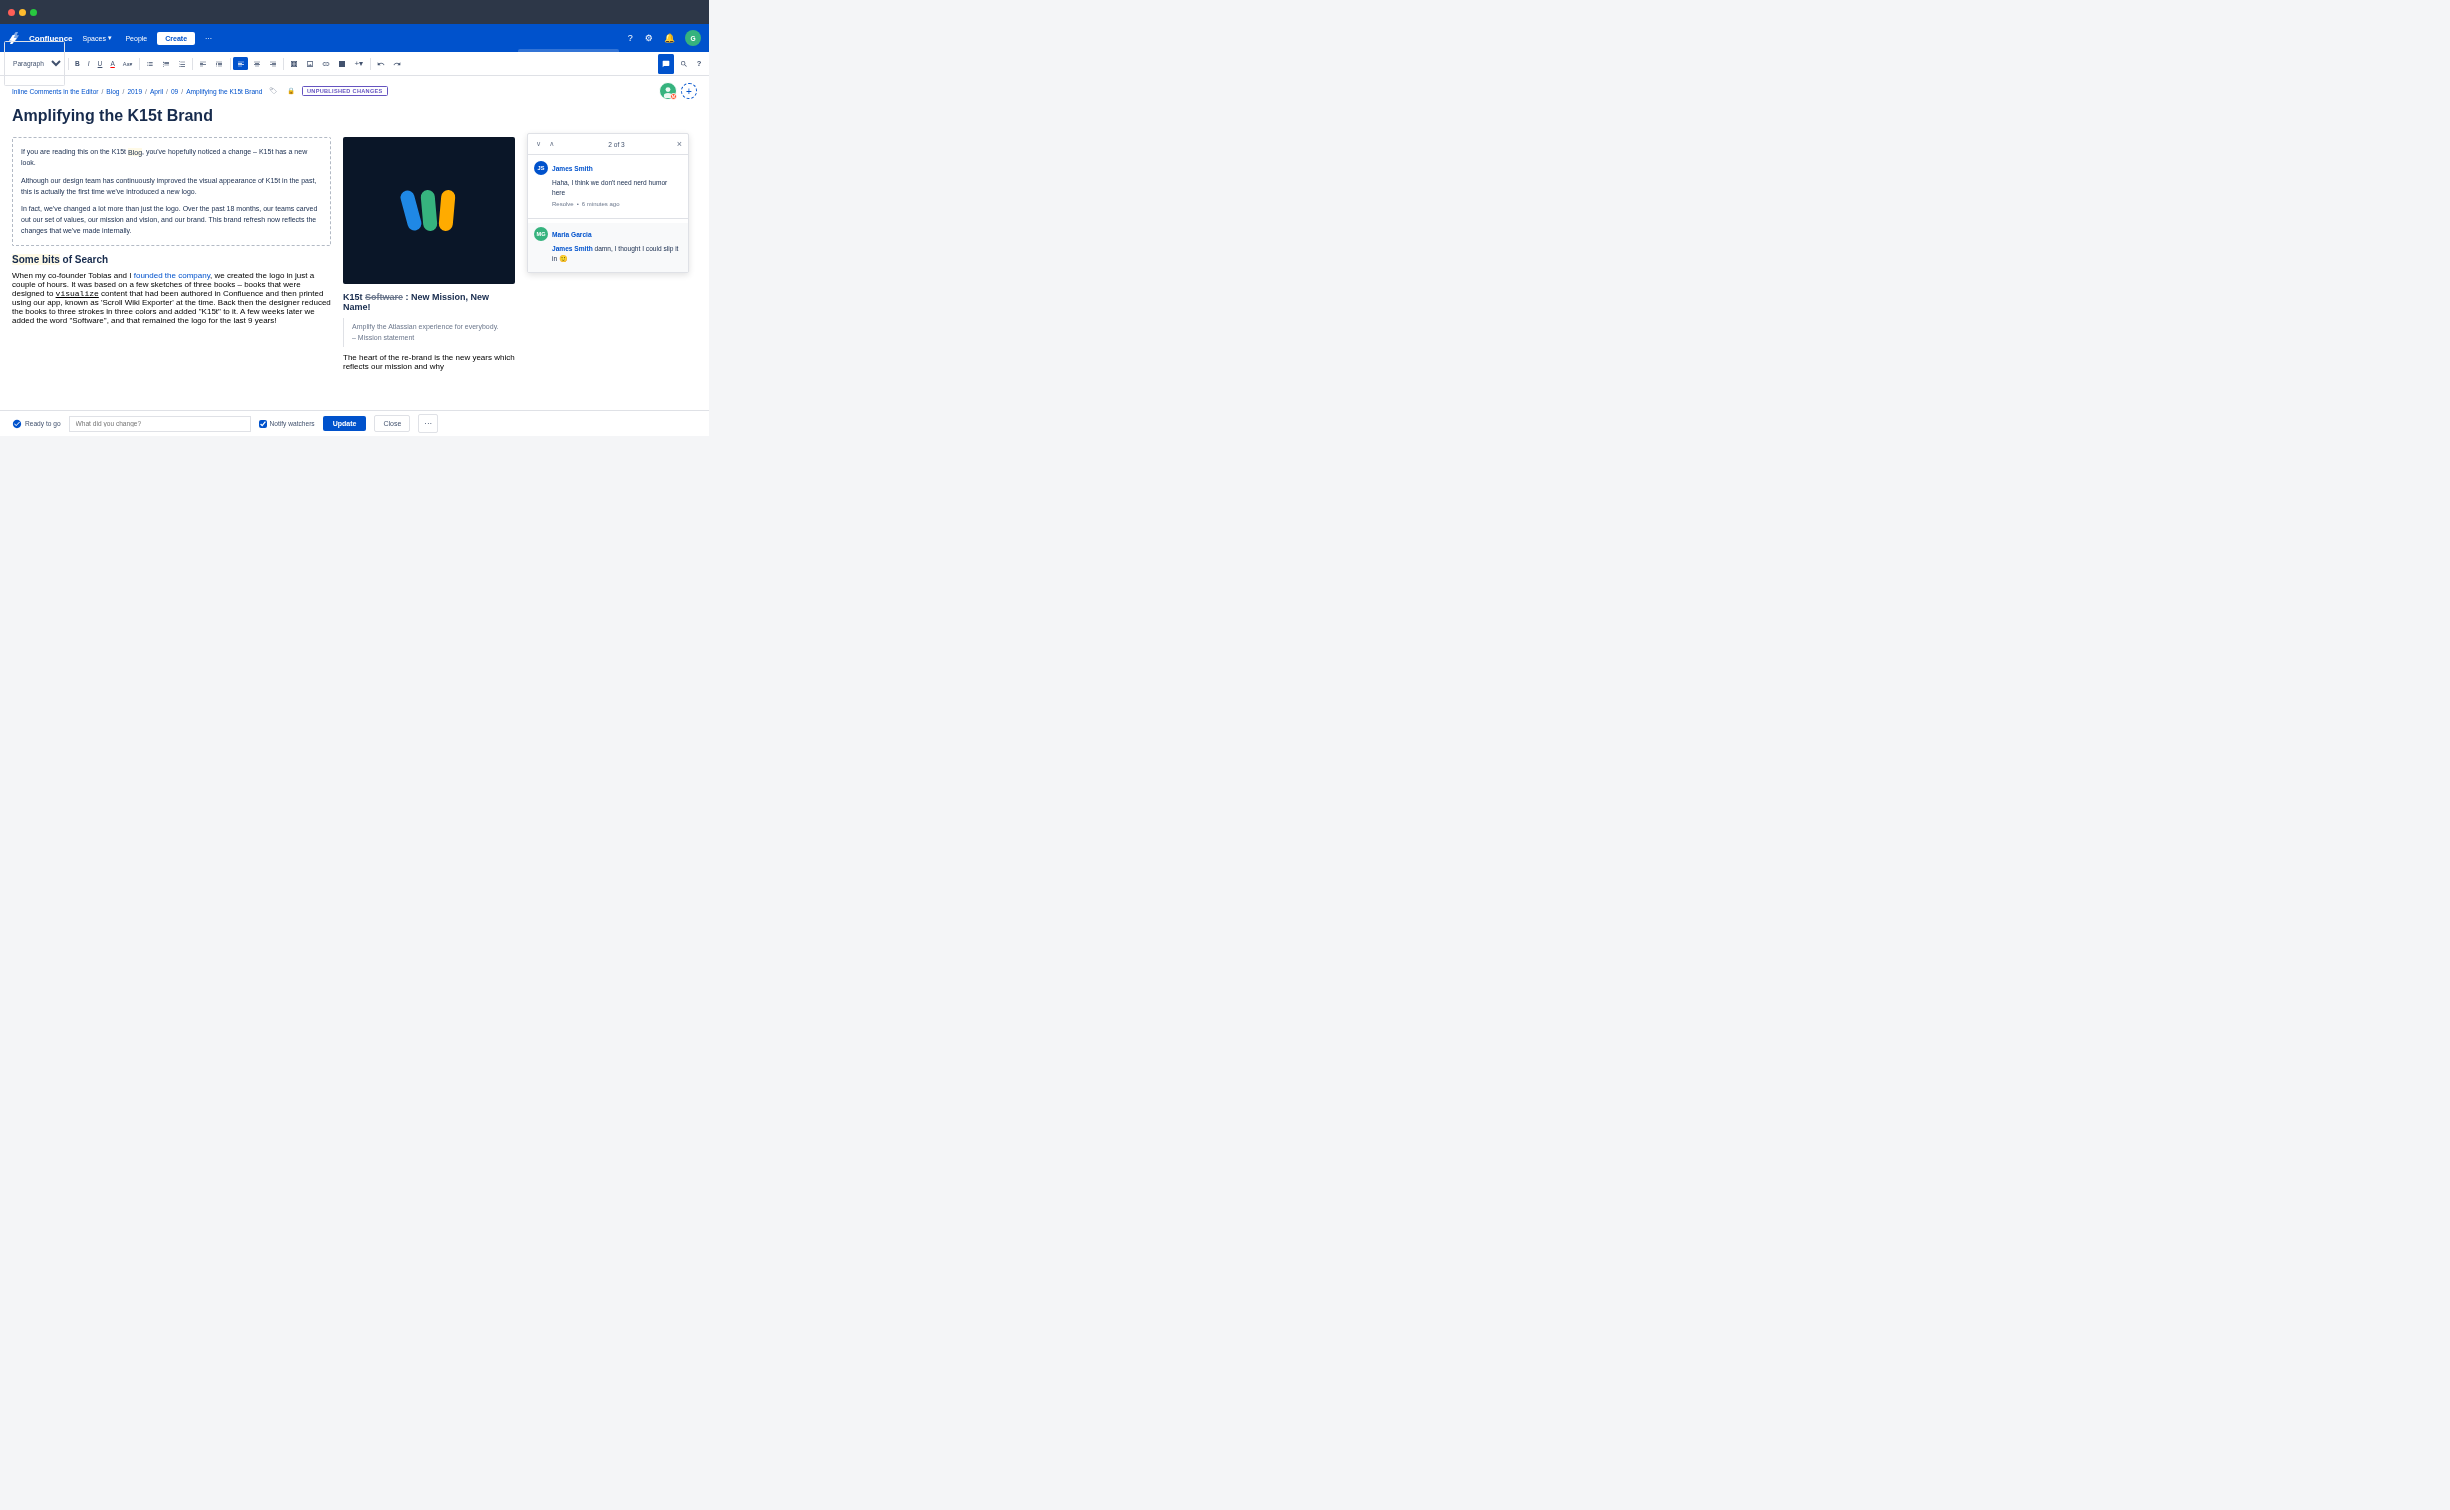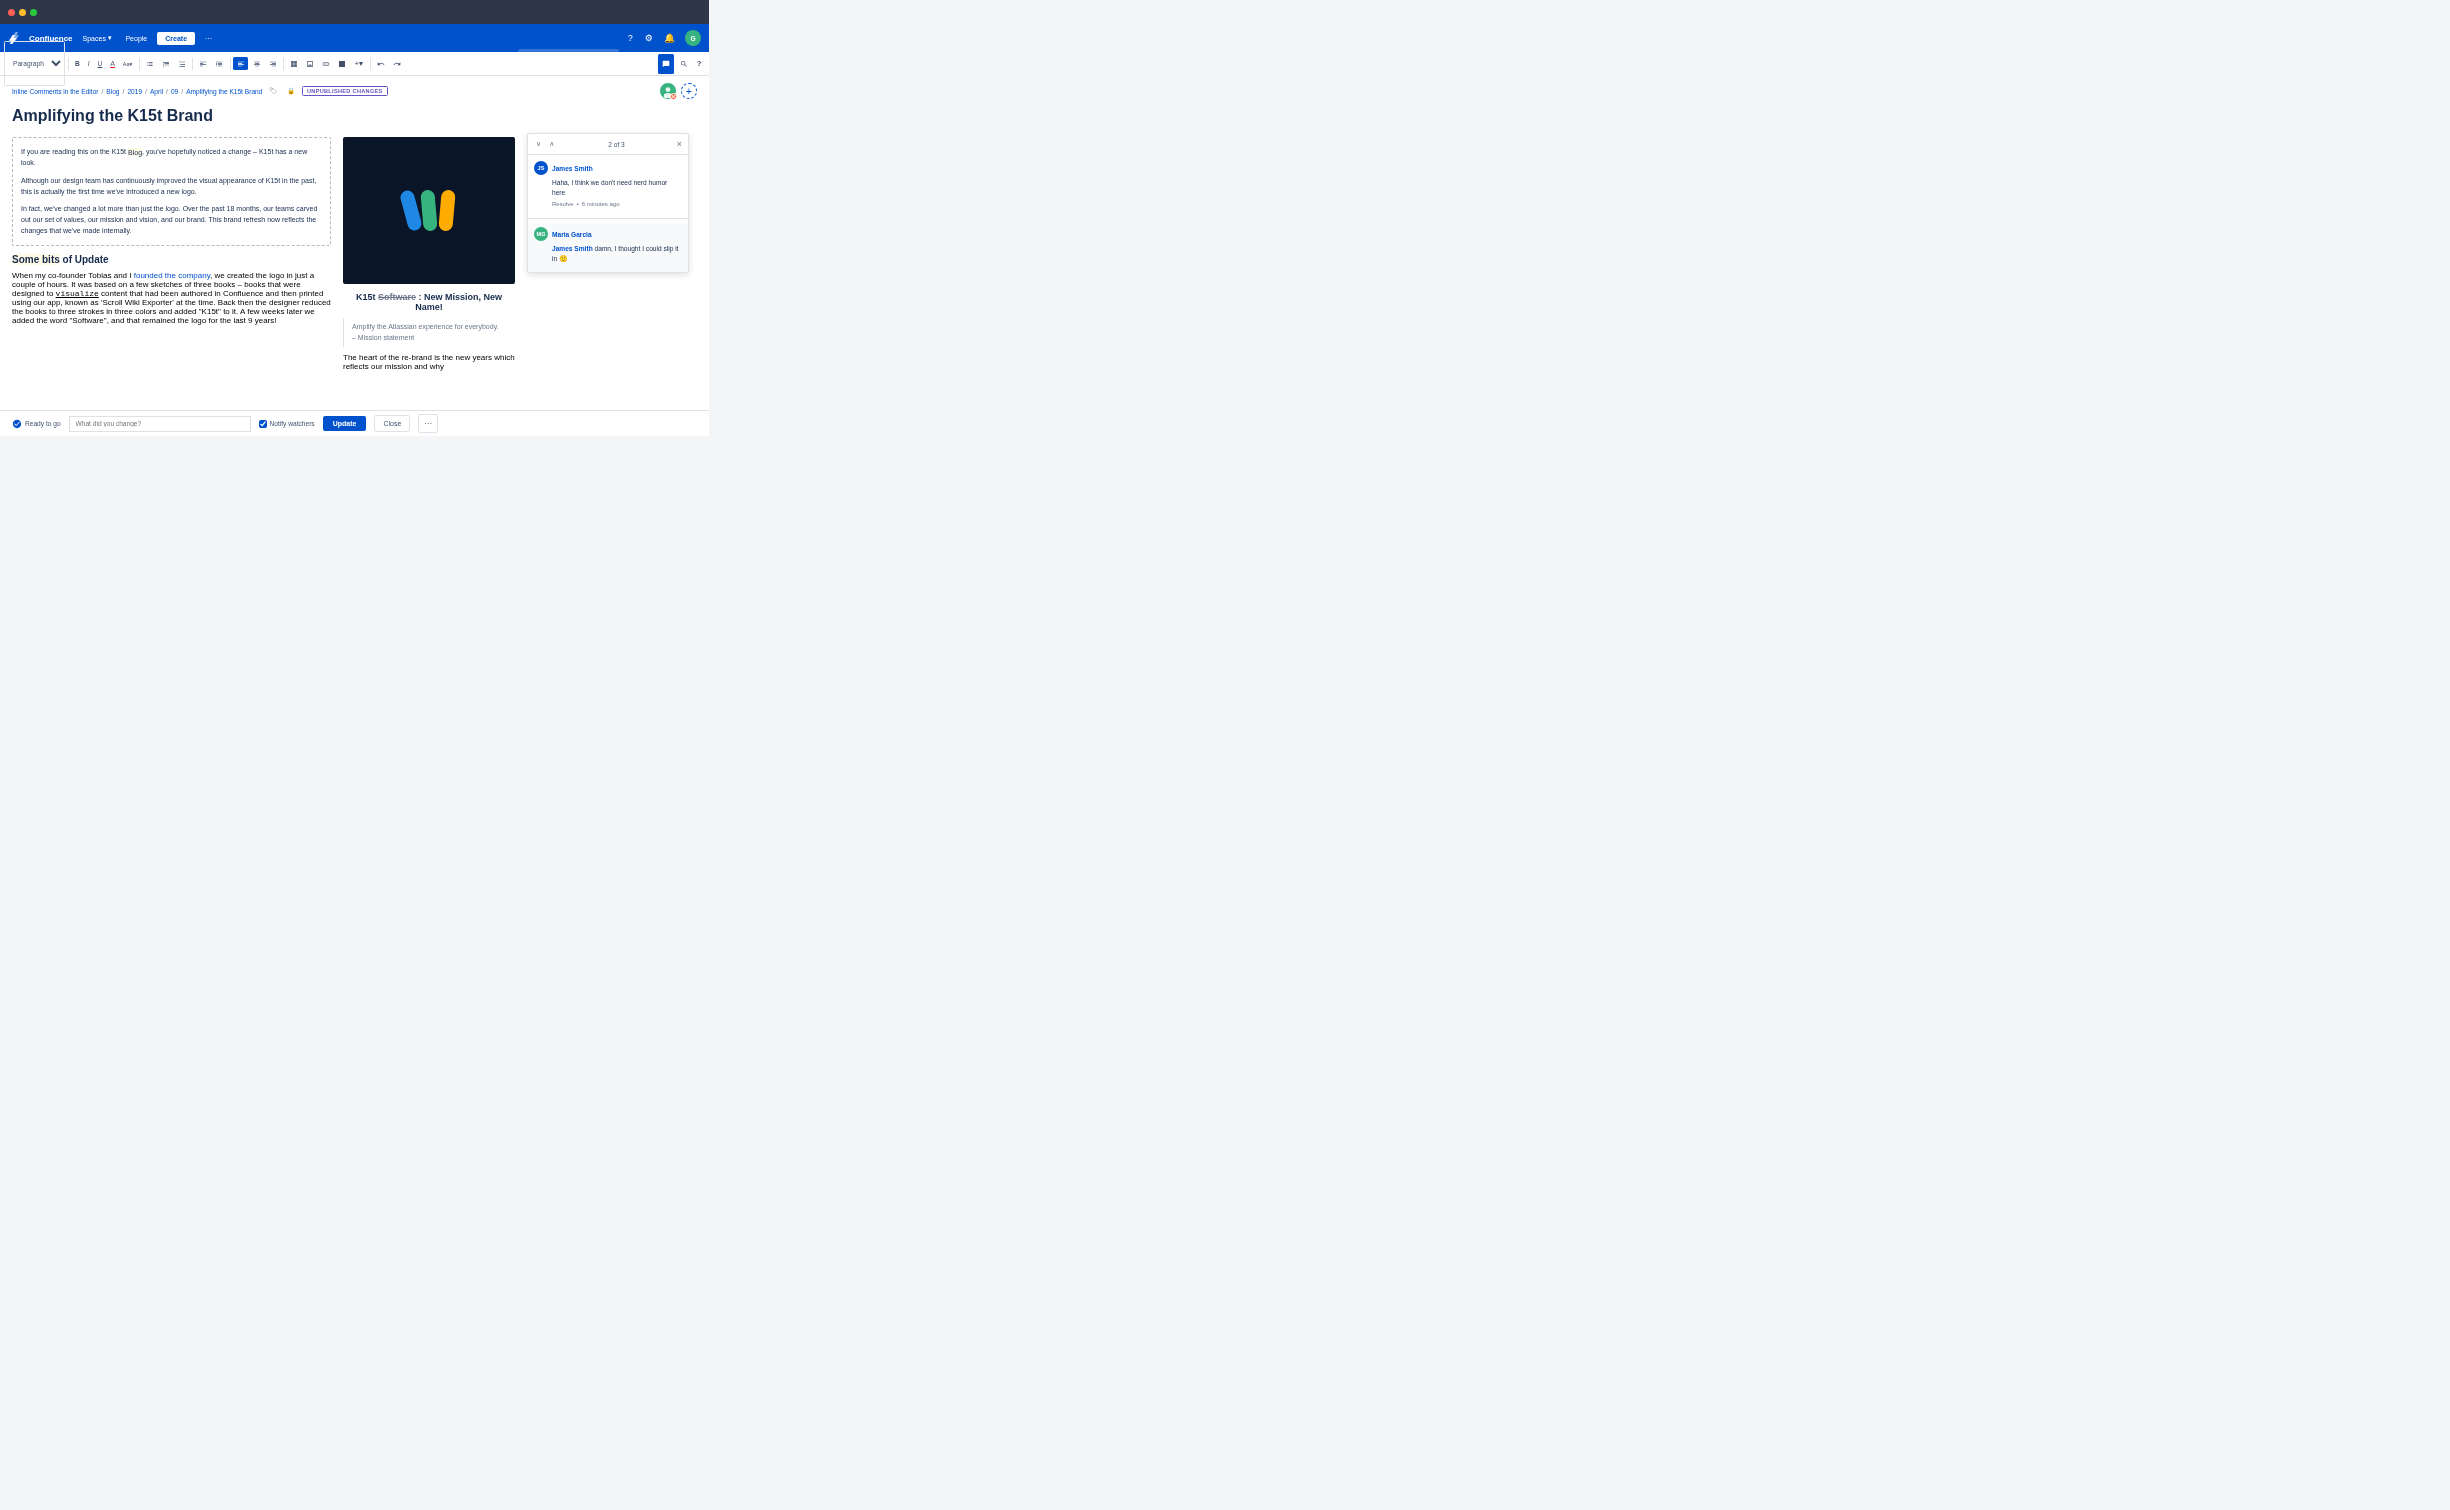--- a/index.html
+++ b/index.html
@@ -170,21 +170,20 @@
     .stroke-3 { background: #ffab00; transform: rotate(5deg); }
 
     .blog-caption {
       margin-top: 8px;
     }
     .blog-caption h3 {
       font-size: 9px;
       font-weight: 700;
       color: #172b4d;
       margin-bottom: 6px;
-      text-align: center;
     }
     .strikethrough { text-decoration: line-through; color: #6b778c; }
     .mission-box {
       border-left: 1.5px solid #dfe1e6;
       padding: 4px 8px;
       margin: 6px 0;
       color: #6b778c;
     }
     .mission-box p { font-size: 7px; color: #6b778c; line-height: 1.5; }
 
@@ -437,21 +436,21 @@
       <h1 class="page-title">Amplifying the K15t Brand</h1>
       <div class="content-body">
         <div class="text-column">
           <div class="text-block">
             <p>If you are reading this on the K15t <span class="highlighted">Blog</span>, you've hopefully noticed a change – K15t has a new look.</p>
             <p>Although our design team has continuously improved the visual appearance of K15t in the past, this is actually the first time we've introduced a new logo.</p>
             <p>In fact, we've changed a lot more than just the logo. Over the past 18 months, our teams carved out our set of values, our mission and vision, and our brand. This brand refresh now reflects the changes that we've made internally.</p>
           </div>
 
           <div class="heading-section">
-            <h2><span class="h2-highlighted">Some bits</span><span> of Update</span></h2>
+            <h2><span class="h2-highlighted">Some bits</span><span> of Search</span></h2>
             <p>When my co-founder Tobias and I <a href="#" class="link-text">founded the company</a>, we created the logo in just a couple of hours. It was based on a few sketches of three books – books that were designed to <span class="underline-text">visualize</span> content that had been authored in Confluence and then printed using our app, known as 'Scroll Wiki Exporter' at the time. Back then the designer reduced the books to three strokes in three colors and added "K15t" to it. A few weeks later we added the word "Software", and that remained the logo for the last 9 years!</p>
           </div>
         </div>
 
         <div class="image-column">
           <div class="blog-image">
             <div class="k15t-logo">
               <div class="logo-stroke stroke-1"></div>
               <div class="logo-stroke stroke-2"></div>
               <div class="logo-stroke stroke-3"></div>

